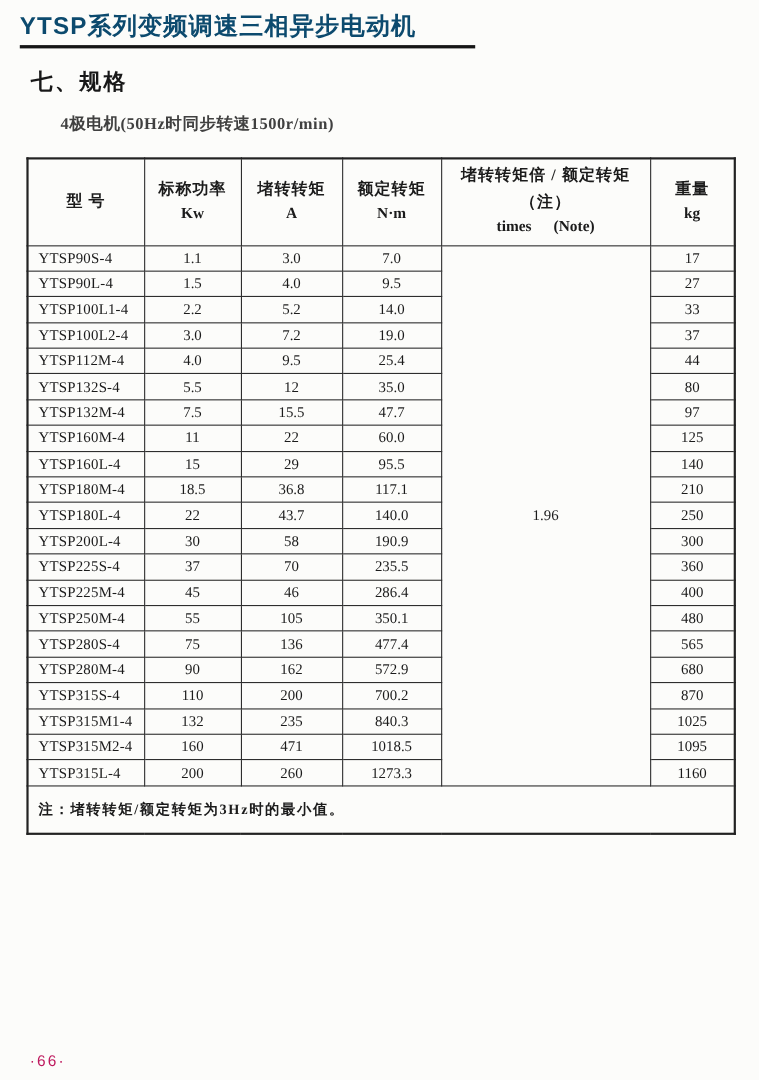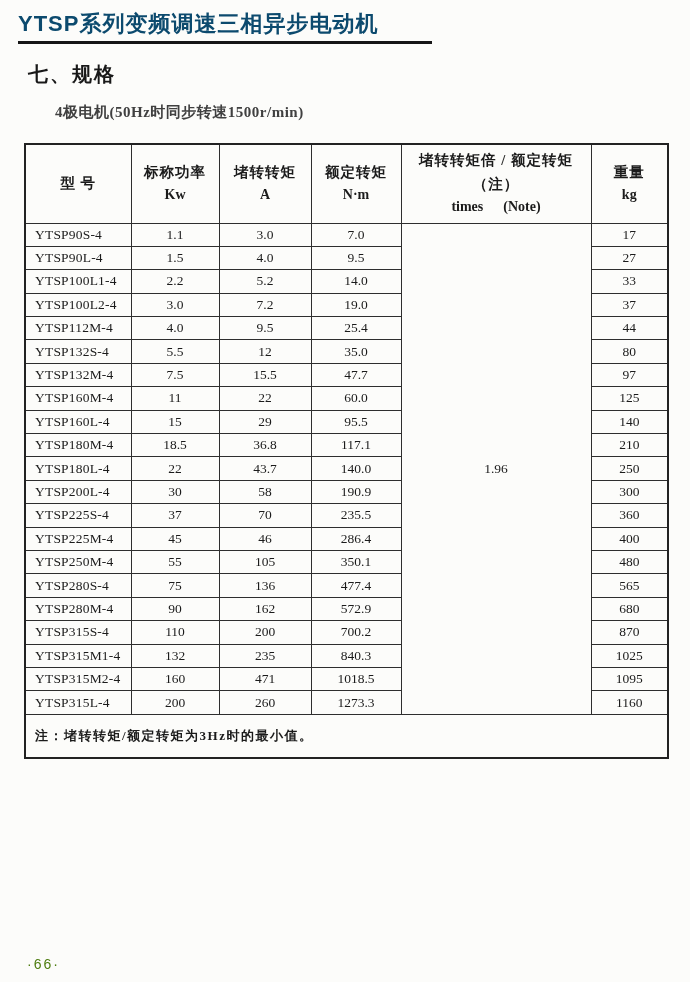--- a/index.html
+++ b/index.html
@@ -113,21 +113,21 @@
     letter-spacing: 1.5px;
     vertical-align: middle;
   }
   .page-number {
     position: absolute;
     left: 27px;
     top: 956px;
     font-family: "Liberation Sans", "DejaVu Sans", sans-serif;
     font-size: 14px;
     letter-spacing: 2px;
-    color: #4d7c0f;
+    color: #be185d;
   }
 </style>
 </head>
 <body>
 
 <div class="page">
 
   <div class="doc-title">YTSP系列变频调速三相异步电动机</div>
   <div class="title-rule"></div>
 

